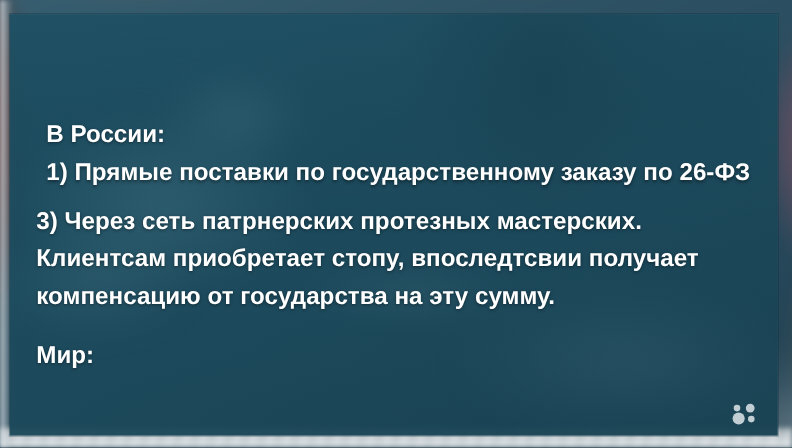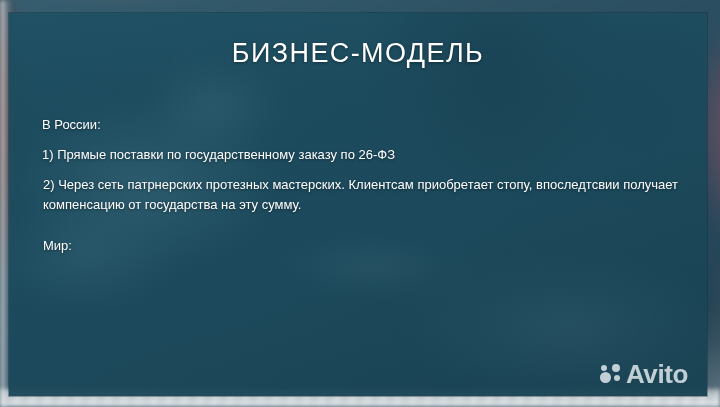--- a/index.html
+++ b/index.html
@@ -119,25 +119,25 @@
 
   .body-block {
     position: absolute;
     left: 24px;
     right: 18px;
     top: 92px;
   }
 
   .para {
     color: #ffffff;
-    font-weight: normal;
-    font-size: 13px;
+    font-weight: bold;
+    font-size: 22px;
     line-height: 1.55;
     text-shadow: 0 1px 3px rgba(0,0,0,0.45);
-    margin: 10px;
+    margin: 0;
   }
   .para.region-head { margin-left: 9px; }
   .para.item-1      { margin-left: 9px; margin-top: 1px; }
   .para.item-2      { margin-top: 10px; }
   .para.world-head  { margin-top: 20px; }
   .para.world-1     { margin-top: 10px; }
 
   
   .avito-mark {
     position: absolute;
@@ -179,40 +179,38 @@
   <div class="photo-backdrop"></div>
   <div class="page-edge"></div>
   <div class="page-edge-left"></div>
 
   <div class="slide-panel">
     <div class="panel-photo"></div>
     <div class="panel-tint"></div>
 
     <div class="content">
 
-      <div class="slide-title">БИЗНЕС-МОДЕЛЬ</div>
 
       <div class="body-block">
 
         <p class="para region-head">В России:</p>
 
         <p class="para item-1">1) Прямые поставки по государственному заказу по 26-ФЗ</p>
 
-        <p class="para item-2">2) Через сеть патрнерских протезных мастерских. Клиентсам приобретает стопу, впоследтсвии получает компенсацию от государства на эту сумму.</p>
+        <p class="para item-2">3) Через сеть патрнерских протезных мастерских. Клиентсам приобретает стопу, впоследтсвии получает компенсацию от государства на эту сумму.</p>
 
         <p class="para world-head">Мир:</p>
 
 
       </div>
 
       <div class="avito-mark">
         <span class="avito-dots">
           <i class="d1"></i>
             <i class="d2"></i>
             <i class="d3"></i>
             <i class="d4"></i>
         </span>
-        <span class="avito-word">Avito</span>
       </div>
 
     </div>
   </div>
 </div>
 
 </body></html>

